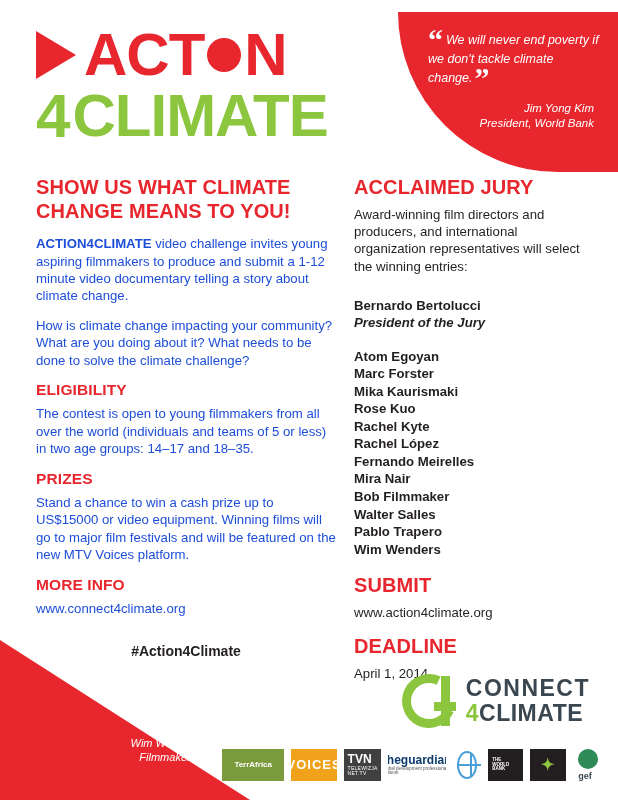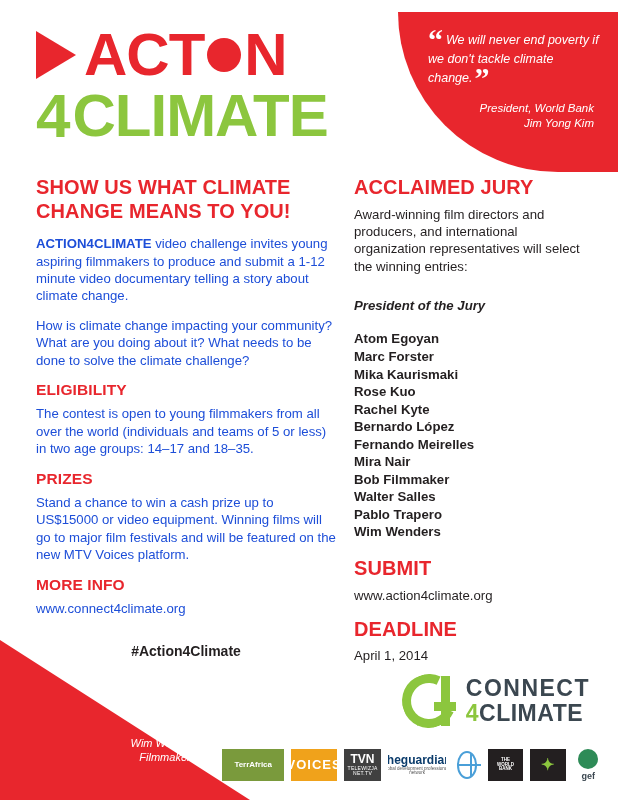--- a/index.html
+++ b/index.html
@@ -271,21 +271,20 @@
     z-index: 3;
   }
   .plogo {
     height: 30px;
     display: flex;
     align-items: center;
     justify-content: center;
     font-size: 8px;
     font-weight: bold;
     color: #ffffff;
-    text-align: center;
     line-height: 1.05;
     padding: 16px 4px;
     overflow: hidden;
   }
   .p-terrafrica { background: #7a9a3c; width: 78px; color: #fff; }
   .p-voices { background: #f0a21b; width: 56px; color: #fff; font-size: 13px; letter-spacing: 1px; }
   .p-tvn { background: #404040; width: 46px; color: #fff; font-size: 12px; }
   .p-tvn .sub { font-size: 5px; font-weight: normal; letter-spacing: .3px; display:block; }
   .p-guardian { background: #ffffff; width: 72px; color: #0a3b6b; font-size: 12px; font-weight: bold; }
   .p-guardian .sub { display:block; font-size: 4.5px; font-weight: normal; color:#555; }
@@ -314,22 +313,22 @@
   .p-gef .g-label { display: block; font-size: 9px; color: #3b4750; font-weight: bold; }
 </style>
 </head>
 <body>
 
 <div class="quote-bubble">
   <div>
     <span class="qmark">“</span><span class="qtext">We will never end poverty if we don't tackle climate change.</span><span class="qmark close">”</span>
   </div>
   <div class="qattr">
+    <div>Jim Yong Kim</div>
     <div>President, World Bank</div>
-    <div>Jim Yong Kim</div>
   </div>
 </div>
 
 <div class="logo">
   <div class="logo-line1">
     <span class="play-tri"></span>
     <span class="logo-word1">
       <span>ACT</span>
       <span class="dot-o"></span>
       <span>N</span>
@@ -368,30 +367,31 @@
     </div>
 
     <div class="hashtag">#Action4Climate</div>
   </div>
 
   <div class="col-right">
     <h2 class="red-head big">ACCLAIMED JURY</h2>
     <p class="jury-lead">Award-winning film directors and producers, and international organization representatives will select the winning entries:</p>
 
     <p class="jury-chair">
+      <span class="name">Bernardo Bertolucci</span>
       <span class="role">President of the Jury</span>
     </p>
 
     <ul class="jury">
       <li>Atom Egoyan</li>
       <li>Marc Forster</li>
       <li>Mika Kaurismaki</li>
       <li>Rose Kuo</li>
       <li>Rachel Kyte</li>
-      <li>Bernardo López</li>
+      <li>Rachel López</li>
       <li>Fernando Meirelles</li>
       <li>Mira Nair</li>
       <li>Bob Filmmaker</li>
       <li>Walter Salles</li>
       <li>Pablo Trapero</li>
       <li>Wim Wenders</li>
     </ul>
 
     <div class="section">
       <h2 class="red-head big">SUBMIT</h2>

